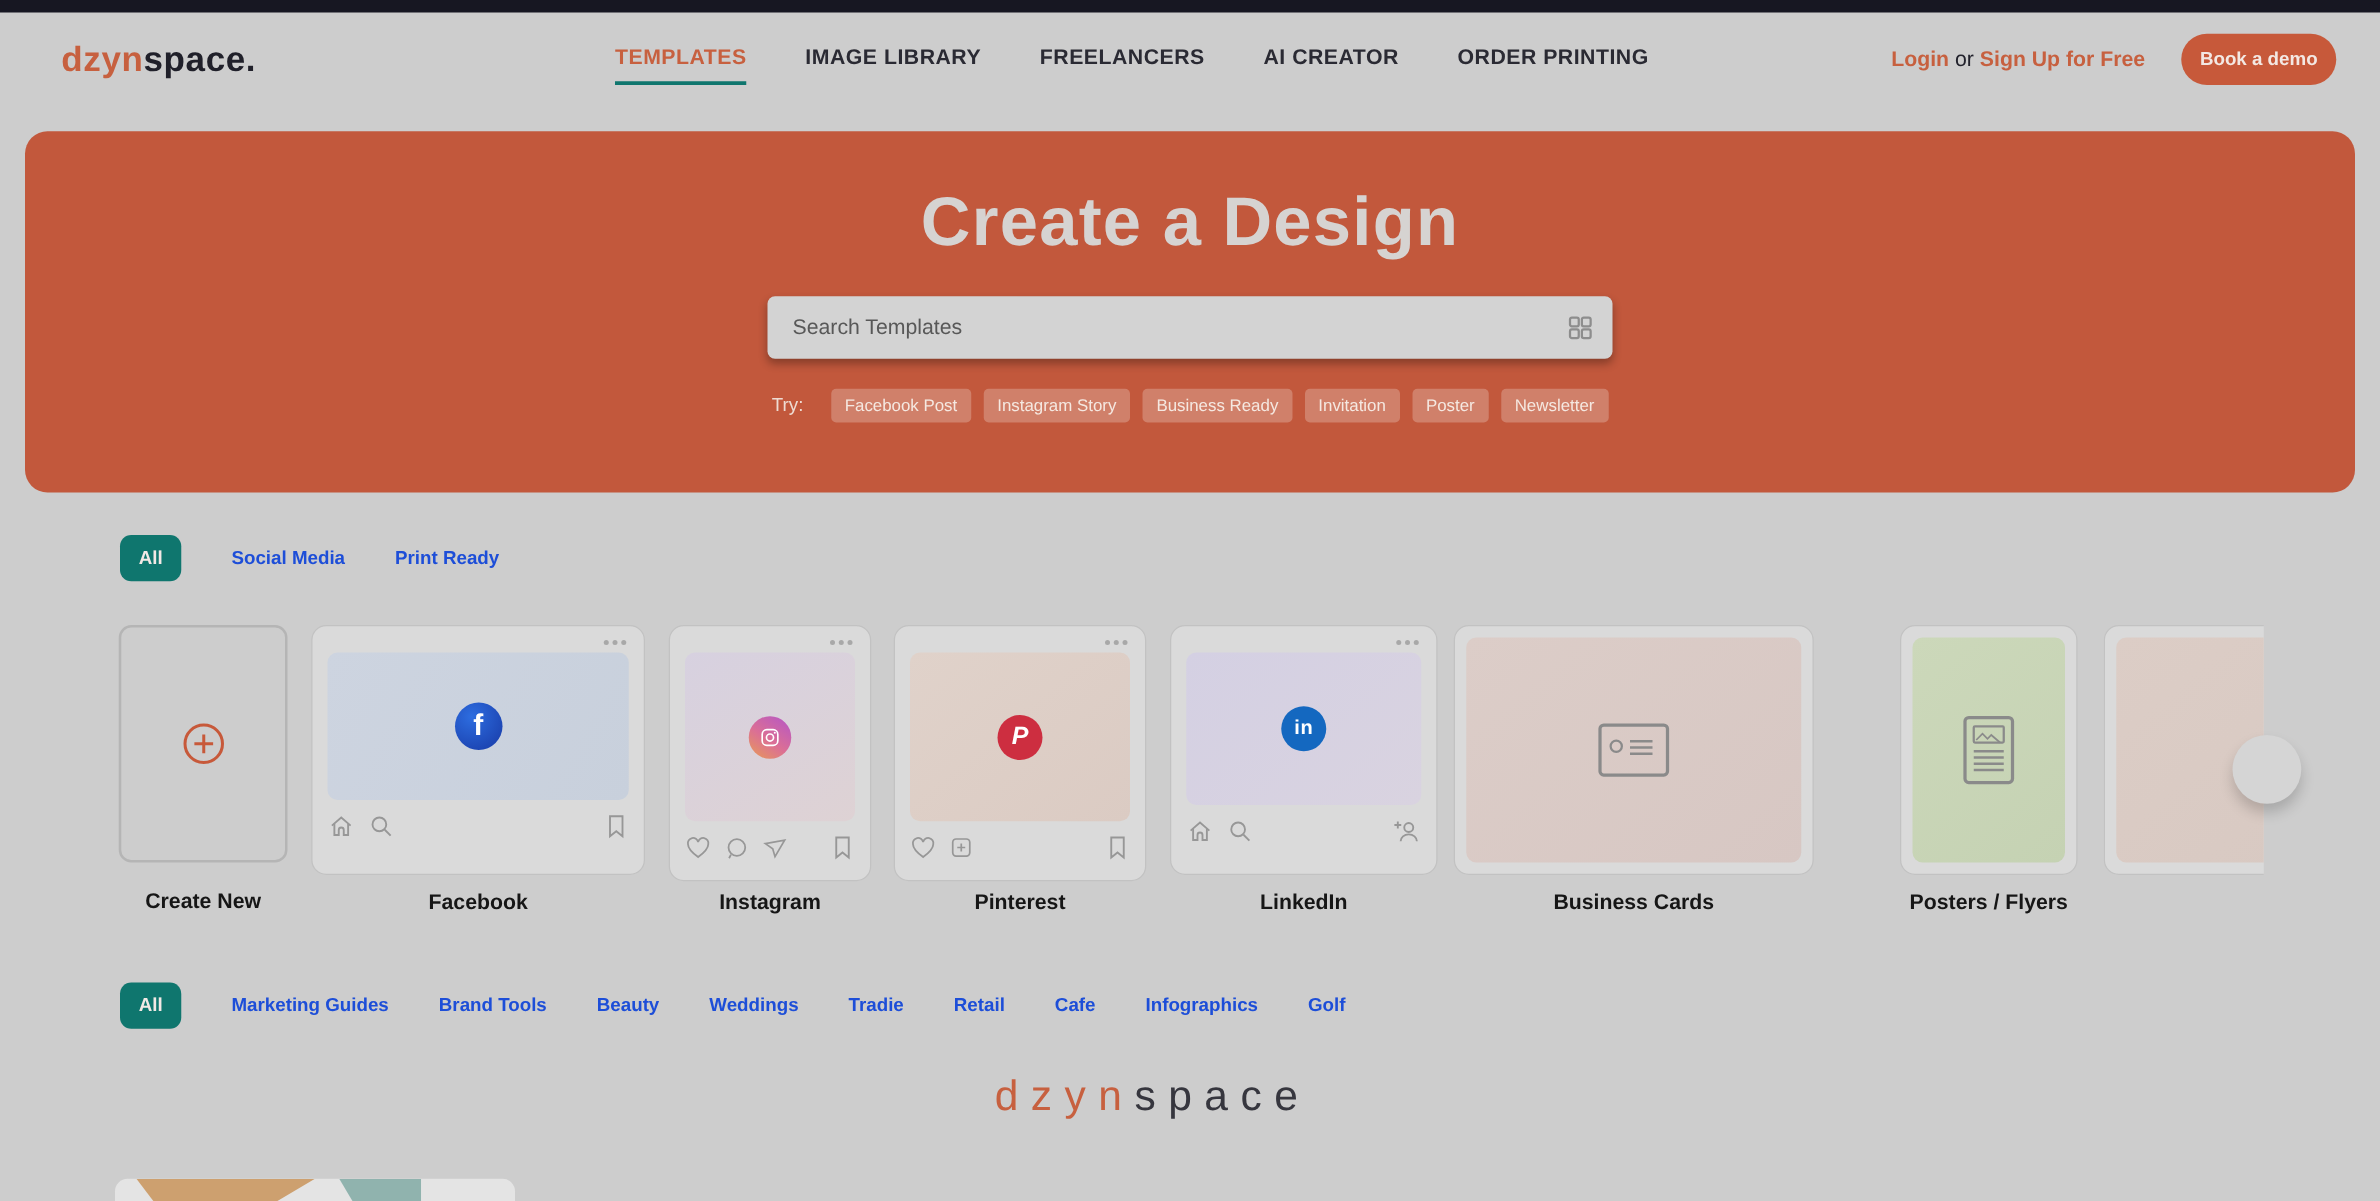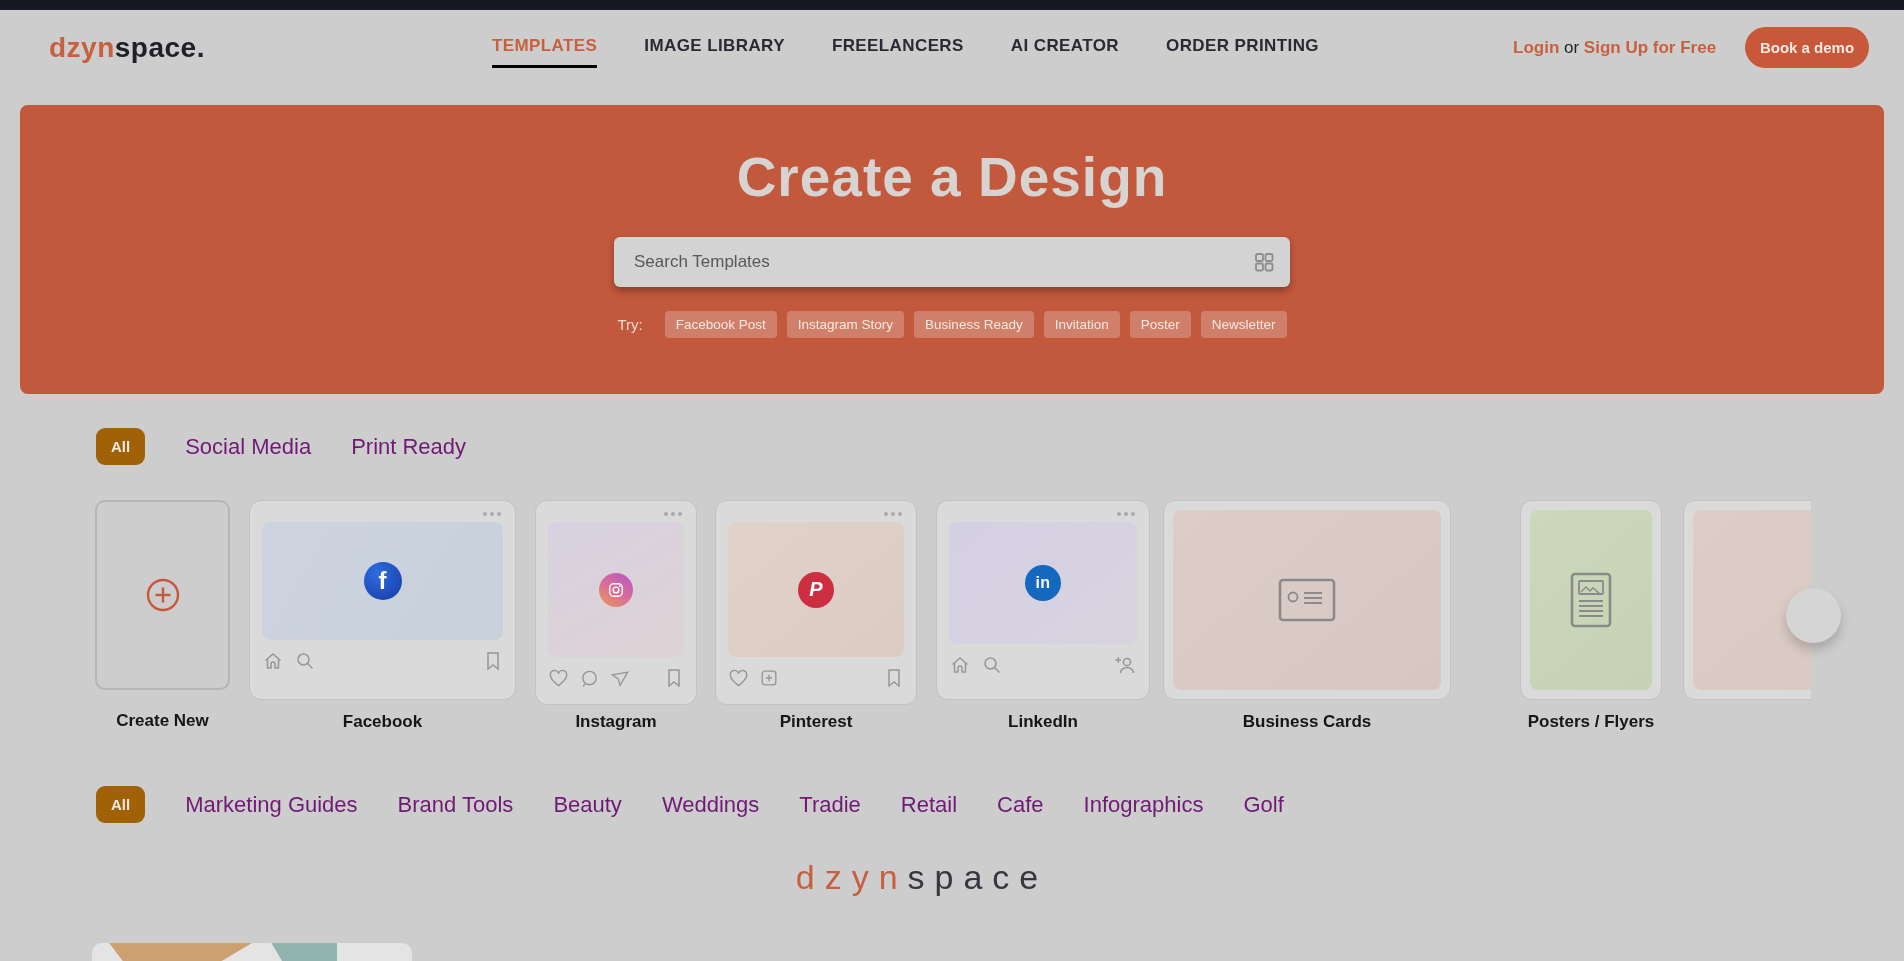--- a/index.html
+++ b/index.html
@@ -11,35 +11,35 @@
   }
   
   .topstrip { position:absolute; left:0; top:0; width:1904px; height:10px; background:#171722; }
 
   
   .logo { position:absolute; left:49px; top:32px; font-size:28px; font-weight:bold; letter-spacing:.5px; cursor:pointer; }
   .logo .p1 { color:#c7603f; }
   .logo .p2 { color:#20202a; }
   .mainnav { position:absolute; left:492px; top:36px; display:flex; gap:47px; }
   .navitem { font-size:17px; font-weight:bold; letter-spacing:.4px; color:#2a2a33; padding-bottom:9px; cursor:pointer; white-space:nowrap; }
-  .navitem.active { color:#c7603f; border-bottom:3px solid #000000; }
+  .navitem.active { color:#c7603f; border-bottom:3px solid #0f766e; }
   .auth { position:absolute; left:1513px; top:38px; font-size:17px; font-weight:bold; white-space:nowrap; }
   .auth .lnk { color:#c7603f; cursor:pointer; }
   .auth .or { color:#22222c; font-weight:normal; }
   .demo-btn {
     position:absolute; left:1745px; top:27px; width:124px; height:41px;
     background:#c7593a; border:none; border-radius:21px;
     color:#f3e8e3; font-size:15px; font-weight:bold; font-family:"Liberation Sans",sans-serif;
     cursor:pointer;
   }
 
   
   .hero {
     position:absolute; left:20px; top:105px; width:1864px; height:289px;
-    background:#c2583c; border-radius:8px; text-align:center;
+    background:#c2583c; border-radius:18px; text-align:center;
   }
   .hero-title { margin-top:40px; font-size:55px; font-weight:bold; letter-spacing:1px; color:#d6d3d1; }
   .searchbar {
     width:676px; height:50px; margin:28px auto 0; background:#d3d3d3; border-radius:6px;
     box-shadow:0 4px 7px rgba(0,0,0,.3); display:flex; align-items:center; padding:0 15px 0 20px;
   }
   .searchbar input {
     flex:1; border:none; outline:none; background:transparent;
     font-size:17px; color:#3c3c3c; font-family:"Liberation Sans",sans-serif;
   }
@@ -49,24 +49,24 @@
   .trypill {
     background:rgba(255,255,255,.24); color:#f5e8e1; font-size:13.5px;
     padding:6px 11px; border-radius:4px; cursor:pointer; white-space:nowrap;
   }
 
   
   .filters { position:absolute; left:96px; display:flex; align-items:center; gap:40px; }
   .filters.row1 { top:428px; }
   .filters.row2 { top:786px; }
   .fpill {
-    background:#a16207; color:#f2e9e5; font-weight:bold; font-size:15px;
+    background:#0f766e; color:#f2e9e5; font-weight:bold; font-size:15px;
     padding:10px 15px; border-radius:9px; cursor:pointer;
   }
-  .flabel { font-size:22px; font-weight:normal; color:#701a75; cursor:pointer; white-space:nowrap; }
+  .flabel { font-size:15px; font-weight:bold; color:#1d4ed8; cursor:pointer; white-space:nowrap; }
 
   
   .twrap { position:absolute; top:500px; text-align:center; }
   .tlabel { font-size:17px; font-weight:bold; color:#161616; }
   .tcard { background:#dadada; border:1px solid #c2c2c2; border-radius:12px; width:100%; text-align:left; cursor:pointer; }
   .create-card {
     height:190px; background:transparent; border:2px solid #b5b5b5; border-radius:10px;
     display:flex; align-items:center; justify-content:center; cursor:pointer;
   }
   .soc { padding:8px 12px 10px; }

